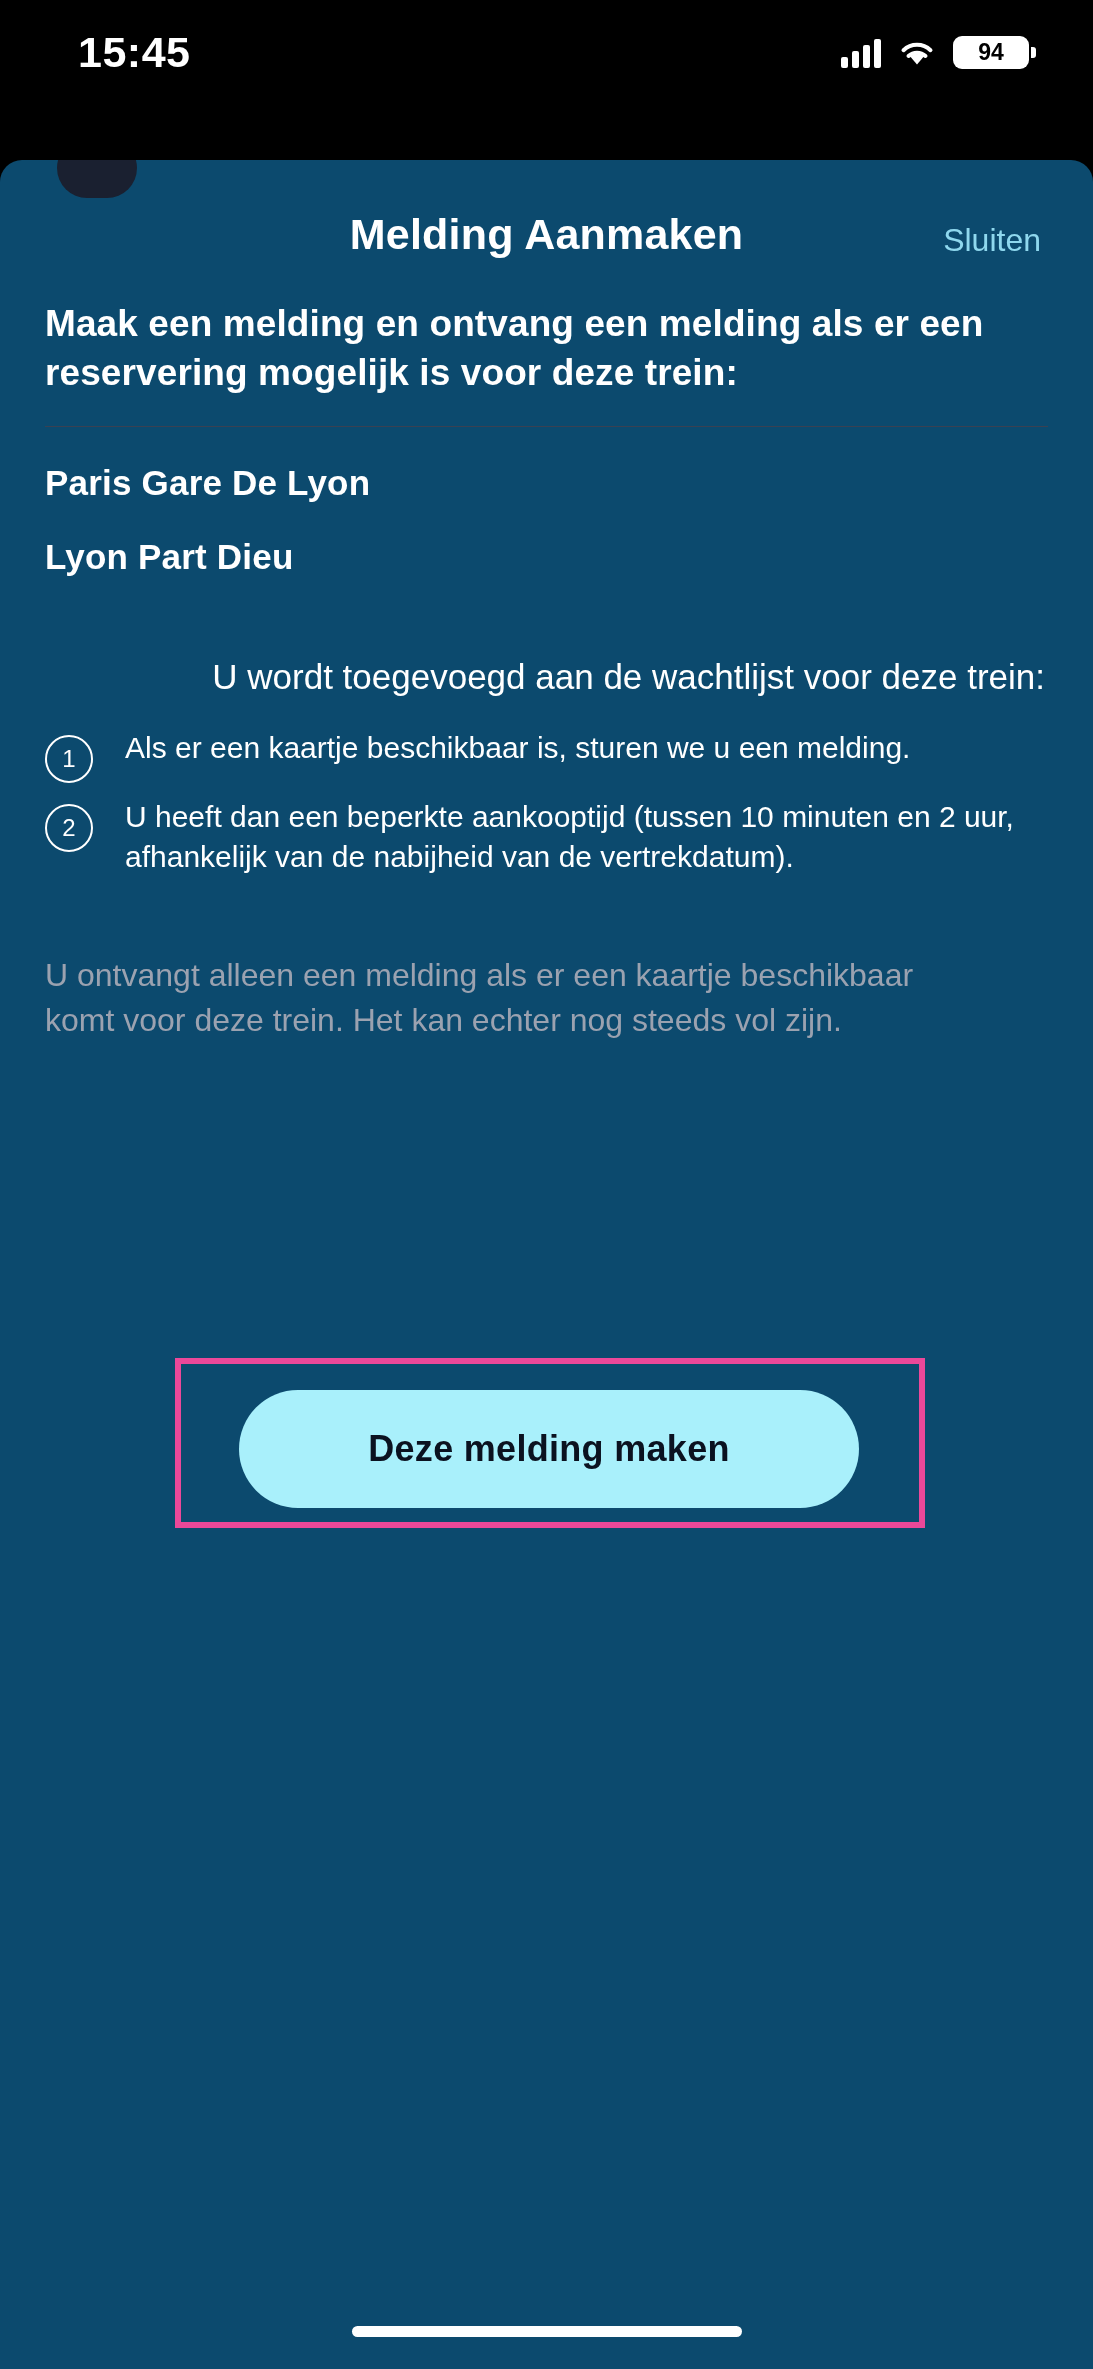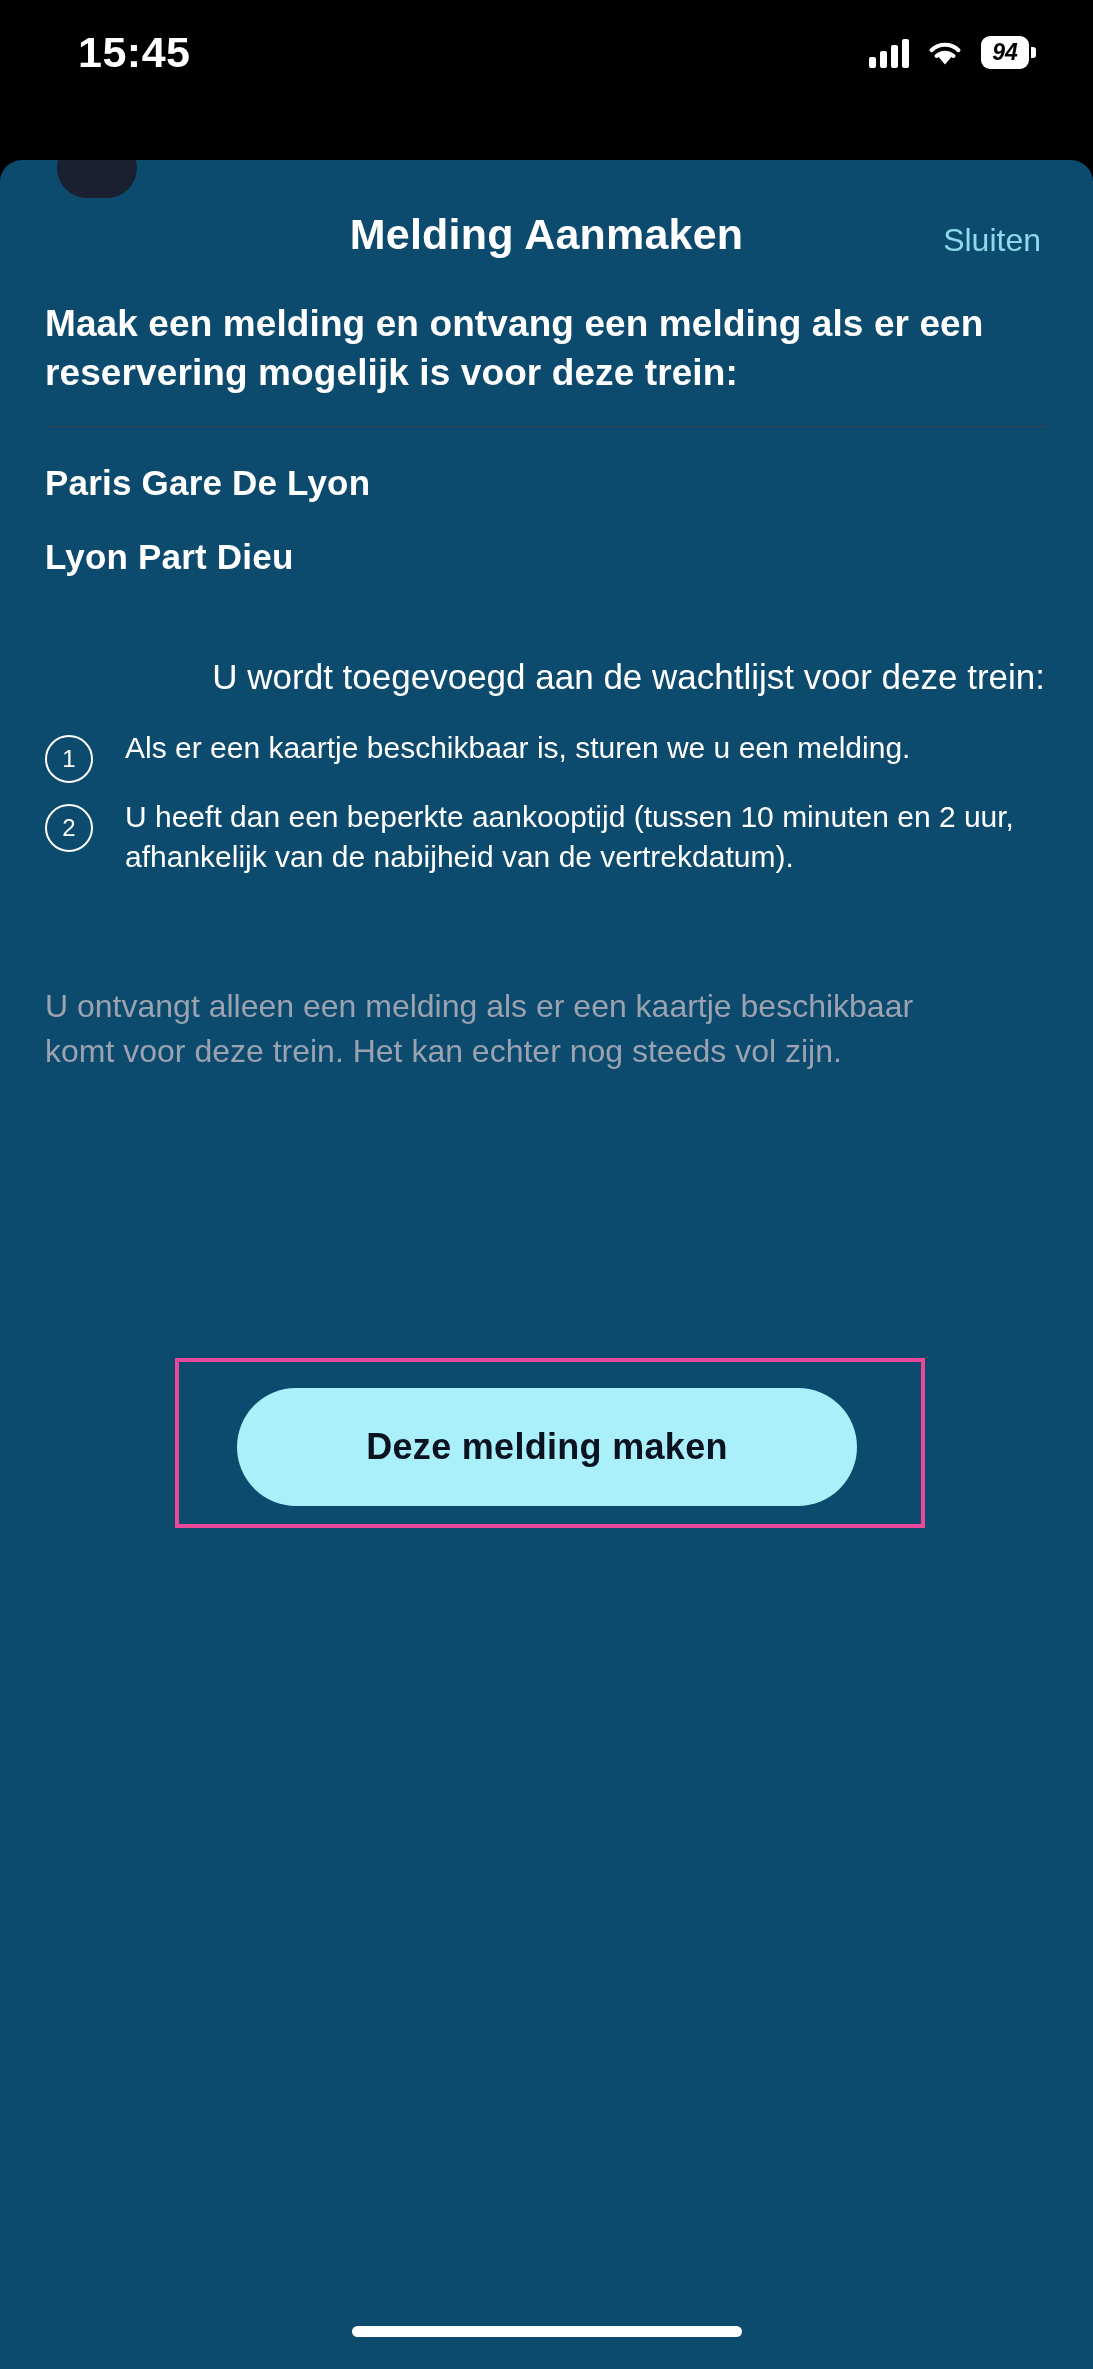--- a/index.html
+++ b/index.html
@@ -58,32 +58,31 @@
     width: 7px;
     background: #ffffff;
     border-radius: 2px;
   }
   .bars i:nth-child(1) { height: 11px; }
   .bars i:nth-child(2) { height: 17px; }
   .bars i:nth-child(3) { height: 23px; }
   .bars i:nth-child(4) { height: 29px; }
   .wifi-icon { width: 38px; height: 30px; position: relative; }
   .battery {
-    width: 48px;
+    width: 76px;
     height: 33px;
     border-radius: 9px;
     background: #ffffff;
     color: #000000;
     font-size: 23px;
     font-weight: bold;
     display: flex;
     align-items: center;
     justify-content: center;
     position: relative;
-    font-style: italic;
   }
   .battery::after {
     content: "";
     position: absolute;
     right: -7px;
     top: 11px;
     width: 5px;
     height: 11px;
     background: #ffffff;
     border-radius: 0 3px 3px 0;
@@ -211,35 +210,35 @@
   }
   .step-text {
     margin-left: 32px;
     color: #ffffff;
     font-size: 30px;
     line-height: 1.35;
     width: 890px;
   }
 
   .footnote {
-    margin-top: 106px;
+    margin-top: 75px;
     color: #9ba2b0;
     font-size: 32px;
     line-height: 1.42;
     width: 940px;
   }
 
   
   .cta-wrap {
     position: absolute;
     left: 175px;
     top: 1198px;
     width: 750px;
     height: 170px;
-    border: 4px solid #ec4899;
+    border: 6px solid #ec4899;
     box-sizing: border-box;
     background: transparent;
   }
   .cta-button {
     position: absolute;
     left: 58px;
     top: 26px;
     width: 620px;
     height: 118px;
     border-radius: 59px;

